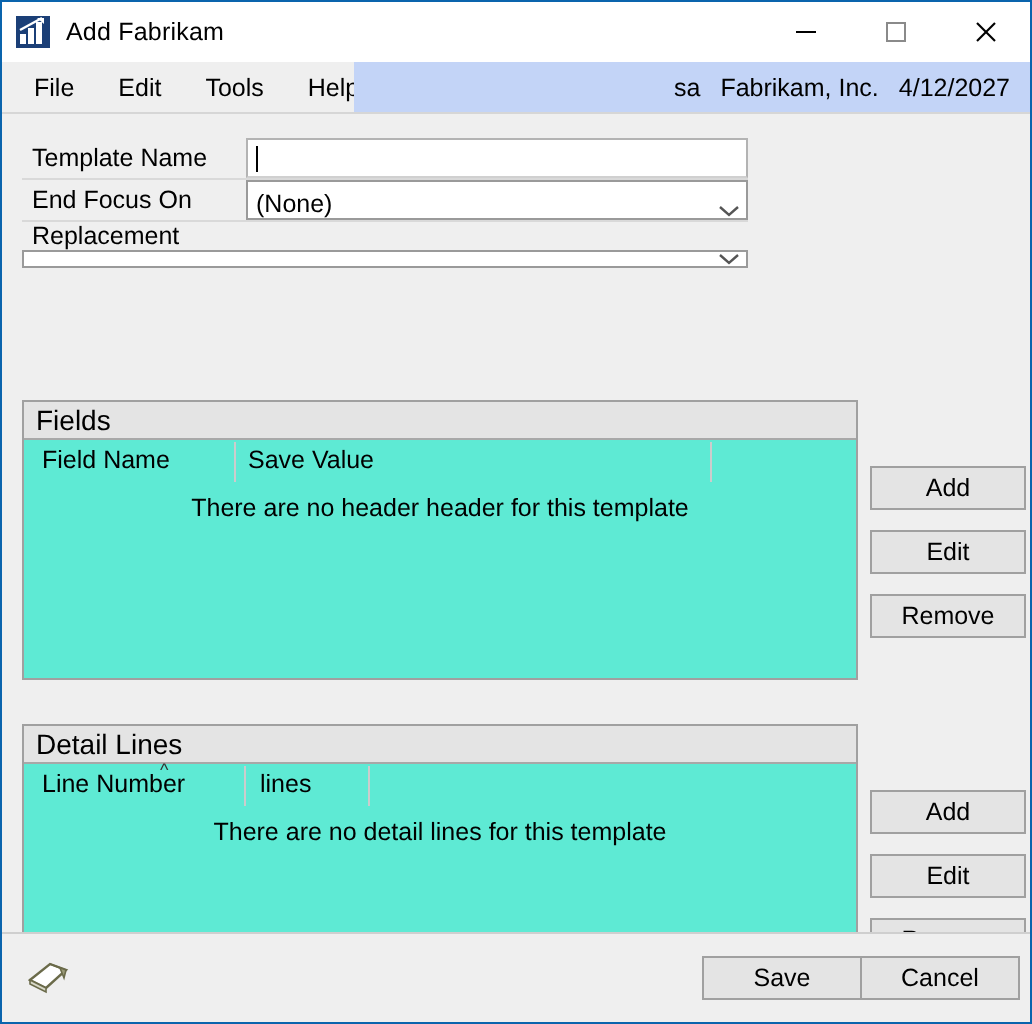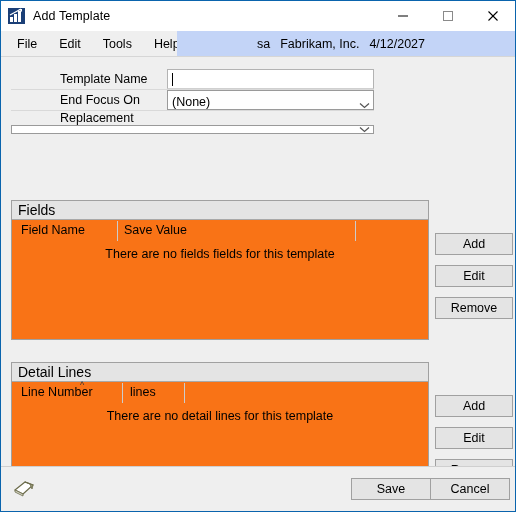--- a/index.html
+++ b/index.html
@@ -90,21 +90,21 @@
   .menu-item:first-child { margin-left: 5px; }
   .status-strip {
     position: absolute;
     left: 176px;
     right: 0;
     top: 0;
     bottom: 0;
     background: #c3d4f7;
     display: flex;
     align-items: center;
-    justify-content: center;
+    justify-content: flex-end;
     padding-right: 10px;
     gap: 10px;
     font-size: 12.5px;
     color: #000;
     box-sizing: border-box;
   }
   .status-strip span { white-space: nowrap; }
 
   
   .content {
@@ -130,21 +130,20 @@
   .form-row:last-child { border-bottom: none; flex-direction: column; }
   .form-label {
     width: 112px;
     flex: none;
     display: flex;
     align-items: center;
     font-size: 12.5px;
     color: #000;
     padding-left: 5px;
     box-sizing: border-box;
-    margin-left: 44px;
   }
   .form-control { flex: 1 1 auto; display: flex; align-items: stretch; }
 
   .text-input {
     flex: 1 1 auto;
     background: #ffffff;
     border: 1px solid #b3b3b3;
     border-bottom-color: #d0d0d0;
     display: flex;
     align-items: center;
@@ -193,21 +192,21 @@
     border-bottom: 1px solid #a8a8a8;
     display: flex;
     align-items: center;
     padding-left: 6px;
     font-size: 14px;
     color: #000;
     box-sizing: border-box;
   }
   .list-area {
     position: relative;
-    background: #f97316;
+    background: #5eead4;
     height: calc(100% - 19px);
   }
   .col-headers {
     position: relative;
     height: 22px;
     display: flex;
     align-items: center;
   }
   .col-head {
     position: absolute;
@@ -287,21 +286,21 @@
 
   <div class="titlebar">
     <svg class="app-icon" viewBox="0 0 17 16">
       <rect x="0" y="0" width="17" height="16" fill="#1b3f77"></rect>
       <rect x="2" y="9" width="3" height="5" fill="#ffffff"></rect>
       <rect x="6" y="6" width="3" height="8" fill="#ffffff"></rect>
       <rect x="10" y="3" width="3" height="11" fill="#ffffff"></rect>
       <path d="M2 7 L13 1" stroke="#ffffff" stroke-width="1.2" fill="none"></path>
       <path d="M10.5 1 L14 1 L14 4 Z" fill="#ffffff"></path>
     </svg>
-    <div class="title-text">Add Template</div>
+    <div class="title-text">Add Fabrikam</div>
 
     <div class="win-buttons">
       <button class="win-btn">
         <svg width="12" height="12" viewBox="0 0 12 12">
           <line x1="1" y1="6" x2="11" y2="6" stroke="#000" stroke-width="1"></line>
         </svg>
       </button>
       <button class="win-btn">
         <svg width="12" height="12" viewBox="0 0 12 12">
           <rect x="1.5" y="1.5" width="9" height="9" fill="none" stroke="#8a8a8a" stroke-width="1"></rect>
@@ -373,21 +372,21 @@
 
     <div class="groupbox" style="left:10px; top:143px; width:418px; height:140px;">
       <div class="group-header">Fields</div>
       <div class="list-area">
         <div class="col-headers">
           <div class="col-head" style="left:9px;">Field Name</div>
           <div class="col-div" style="left:105px;"></div>
           <div class="col-head" style="left:112px;">Save Value</div>
           <div class="col-div" style="left:343px;"></div>
         </div>
-        <div class="empty-msg" style="top:27px;">There are no fields fields for this template</div>
+        <div class="empty-msg" style="top:27px;">There are no header header for this template</div>
       </div>
     </div>
 
     <button class="btn side-btn" style="left:434px; top:176px;">Add</button>
     <button class="btn side-btn" style="left:434px; top:208px;">Edit</button>
     <button class="btn side-btn" style="left:434px; top:240px;">Remove</button>
 
     <div class="groupbox" style="left:10px; top:305px; width:418px; height:140px;">
       <div class="group-header">Detail Lines</div>
       <div class="list-area">

